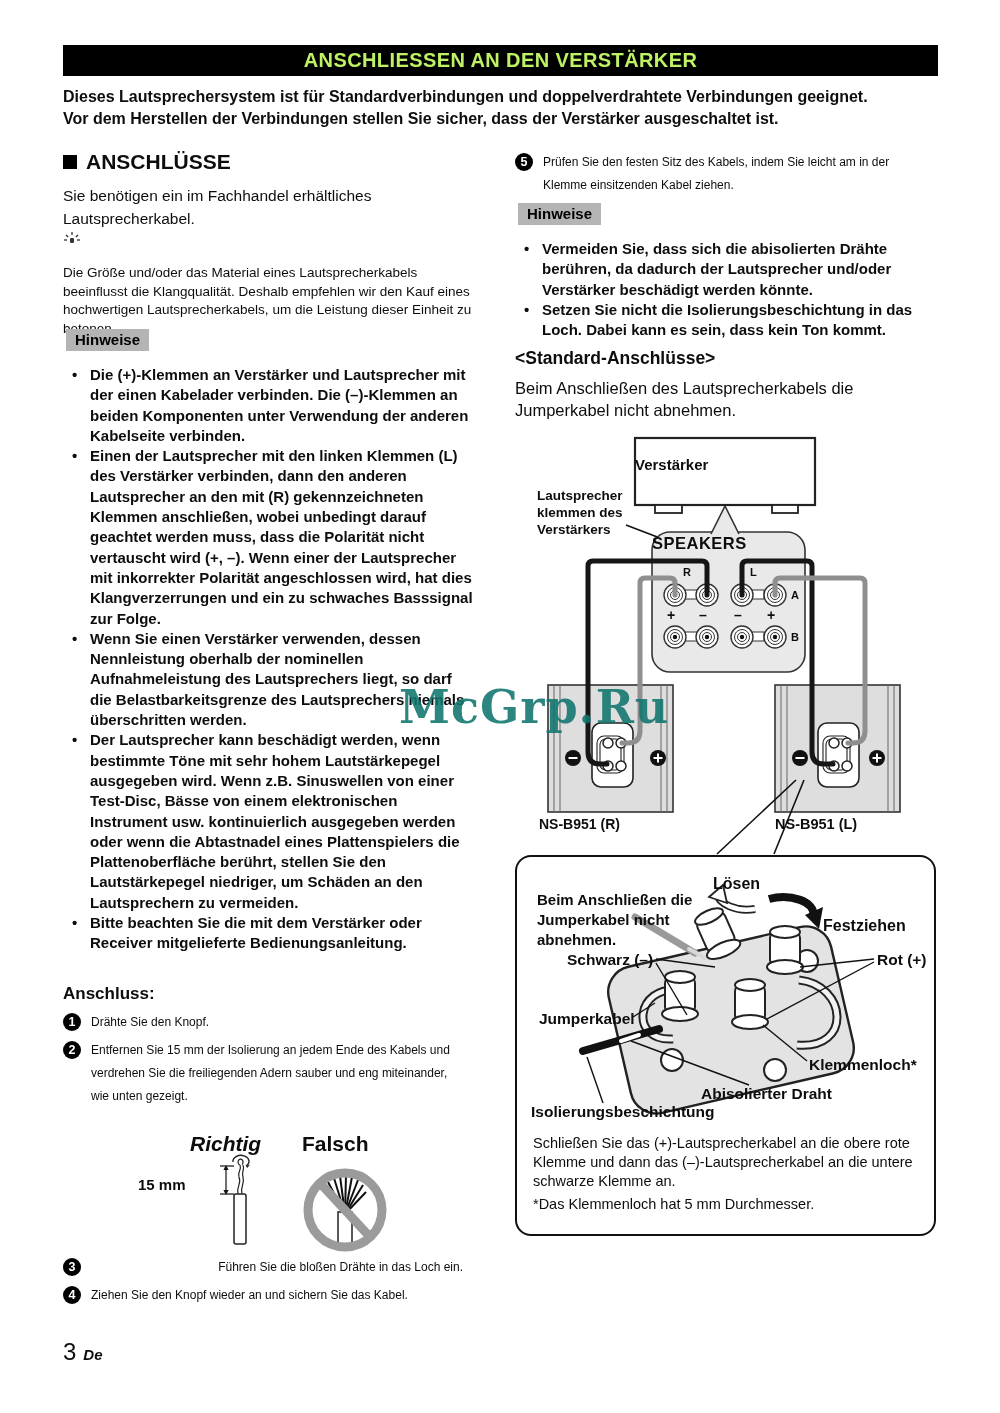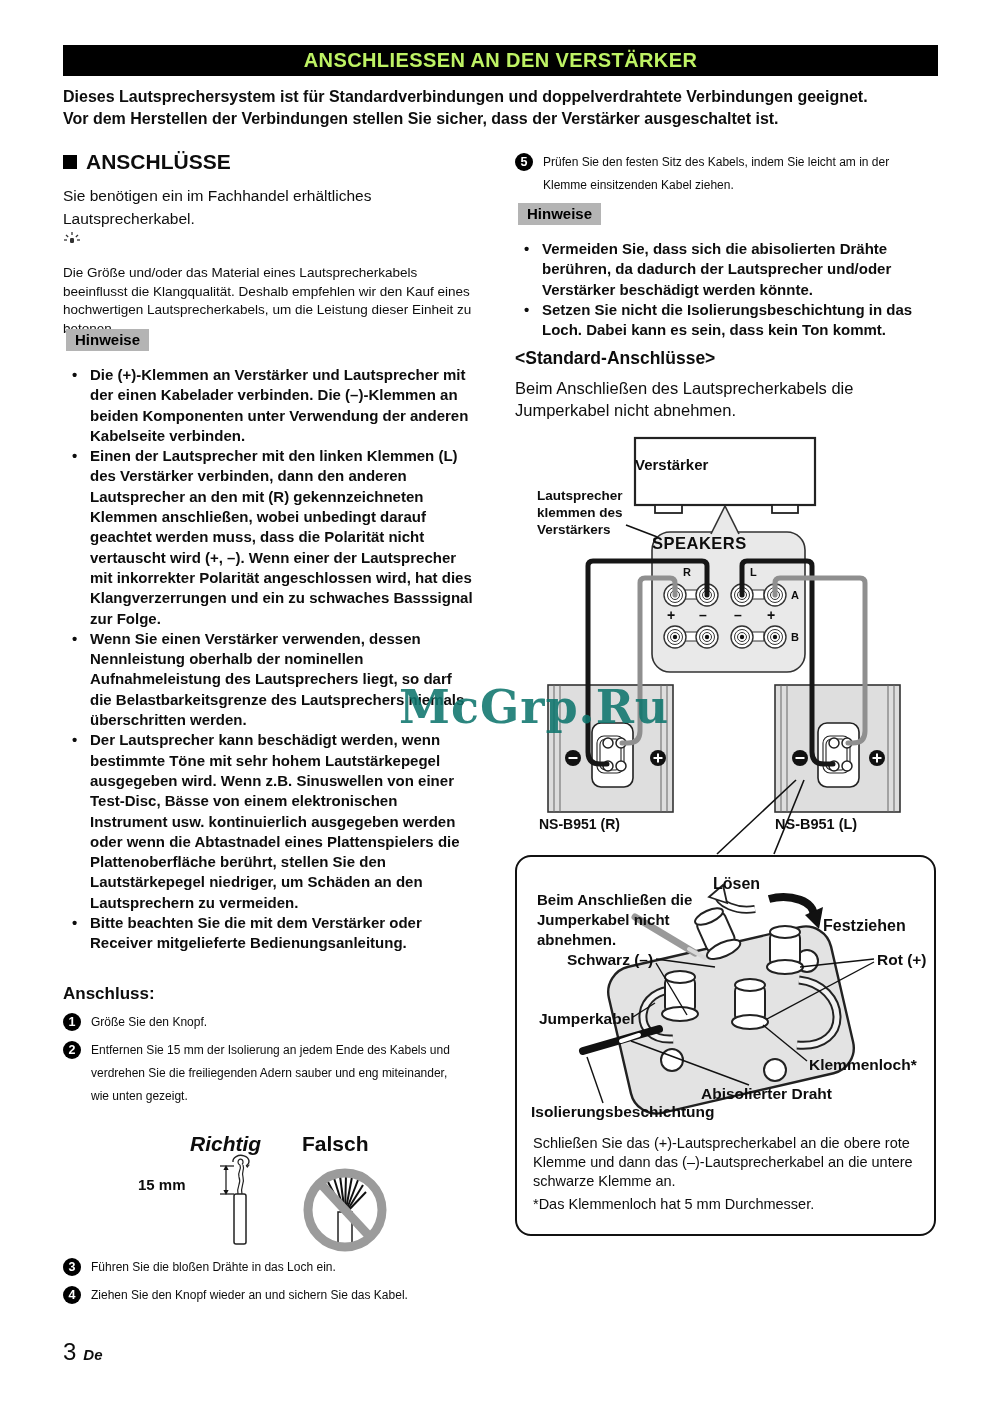--- a/index.html
+++ b/index.html
@@ -83,21 +83,21 @@
   <li>Wenn Sie einen Verstärker verwenden, dessen Nennleistung oberhalb der nominellen Aufnahmeleistung des Lautsprechers liegt, so darf die Belastbarkeitsgrenze des Lautsprechers niemals überschritten werden.</li>
   <li>Der Lautsprecher kann beschädigt werden, wenn bestimmte Töne mit sehr hohem Lautstärkepegel ausgegeben wird. Wenn z.B. Sinuswellen von einer Test-Disc, Bässe von einem elektronischen Instrument usw. kontinuierlich ausgegeben werden oder wenn die Abtastnadel eines Plattenspielers die Plattenoberfläche berührt, stellen Sie den Lautstärkepegel niedriger, um Schäden an den Lautsprechern zu vermeiden.</li>
   <li>Bitte beachten Sie die mit dem Verstärker oder Receiver mitgelieferte Bedienungsanleitung.</li>
 </ul>
 
 <div class="abs h17" style="left:63px;top:984px;">Anschluss:</div>
 
 <div class="abs" style="left:63px;top:1011px;width:400px;">
   <div class="steprow">
     <span class="stepnum">1</span>
-    <div class="steptext" style="width:385px;">Größe Sie den Knopf.</div>
+    <div class="steptext" style="width:385px;">Drähte Sie den Knopf.</div>
   </div>
   <div class="steprow">
     <span class="stepnum">2</span>
     <div class="steptext" style="width:383px;">Entfernen Sie 15 mm der Isolierung an jedem Ende des Kabels und verdrehen Sie die freiliegenden Adern sauber und eng miteinander, wie unten gezeigt.</div>
   </div>
 </div>
 
 <div class="abs" style="left:130px;top:1132px;width:330px;height:125px;">
   <div class="lbl ctr" style="left:60px;top:0;width:112px;font-size:21px;font-style:italic;">Richtig</div>
   <div class="lbl ctr" style="left:172px;top:0;width:100px;font-size:21px;">Falsch</div>
@@ -138,21 +138,21 @@
       </g>
       <circle cx="215" cy="78" r="37" fill="none" stroke="#9b9b9b" stroke-width="9"></circle>
       <line x1="190" y1="51" x2="240" y2="105" stroke="#9b9b9b" stroke-width="9"></line>
     </g>
   </svg>
 </div>
 
 <div class="abs" style="left:63px;top:1256px;width:400px;">
   <div class="steprow">
     <span class="stepnum">3</span>
-    <div class="steptext" style="width:380px;">Führen Sie die bloßen Drähte in das Loch ein.</div>
+    <div class="steptext" style="width:380px;text-align:right;">Führen Sie die bloßen Drähte in das Loch ein.</div>
   </div>
   <div class="steprow">
     <span class="stepnum">4</span>
     <div class="steptext" style="width:368px;">Ziehen Sie den Knopf wieder an und sichern Sie das Kabel.</div>
   </div>
 </div>
 
 <div class="abs pageno">
   <span class="n">3</span>
   <span class="l">De</span>

